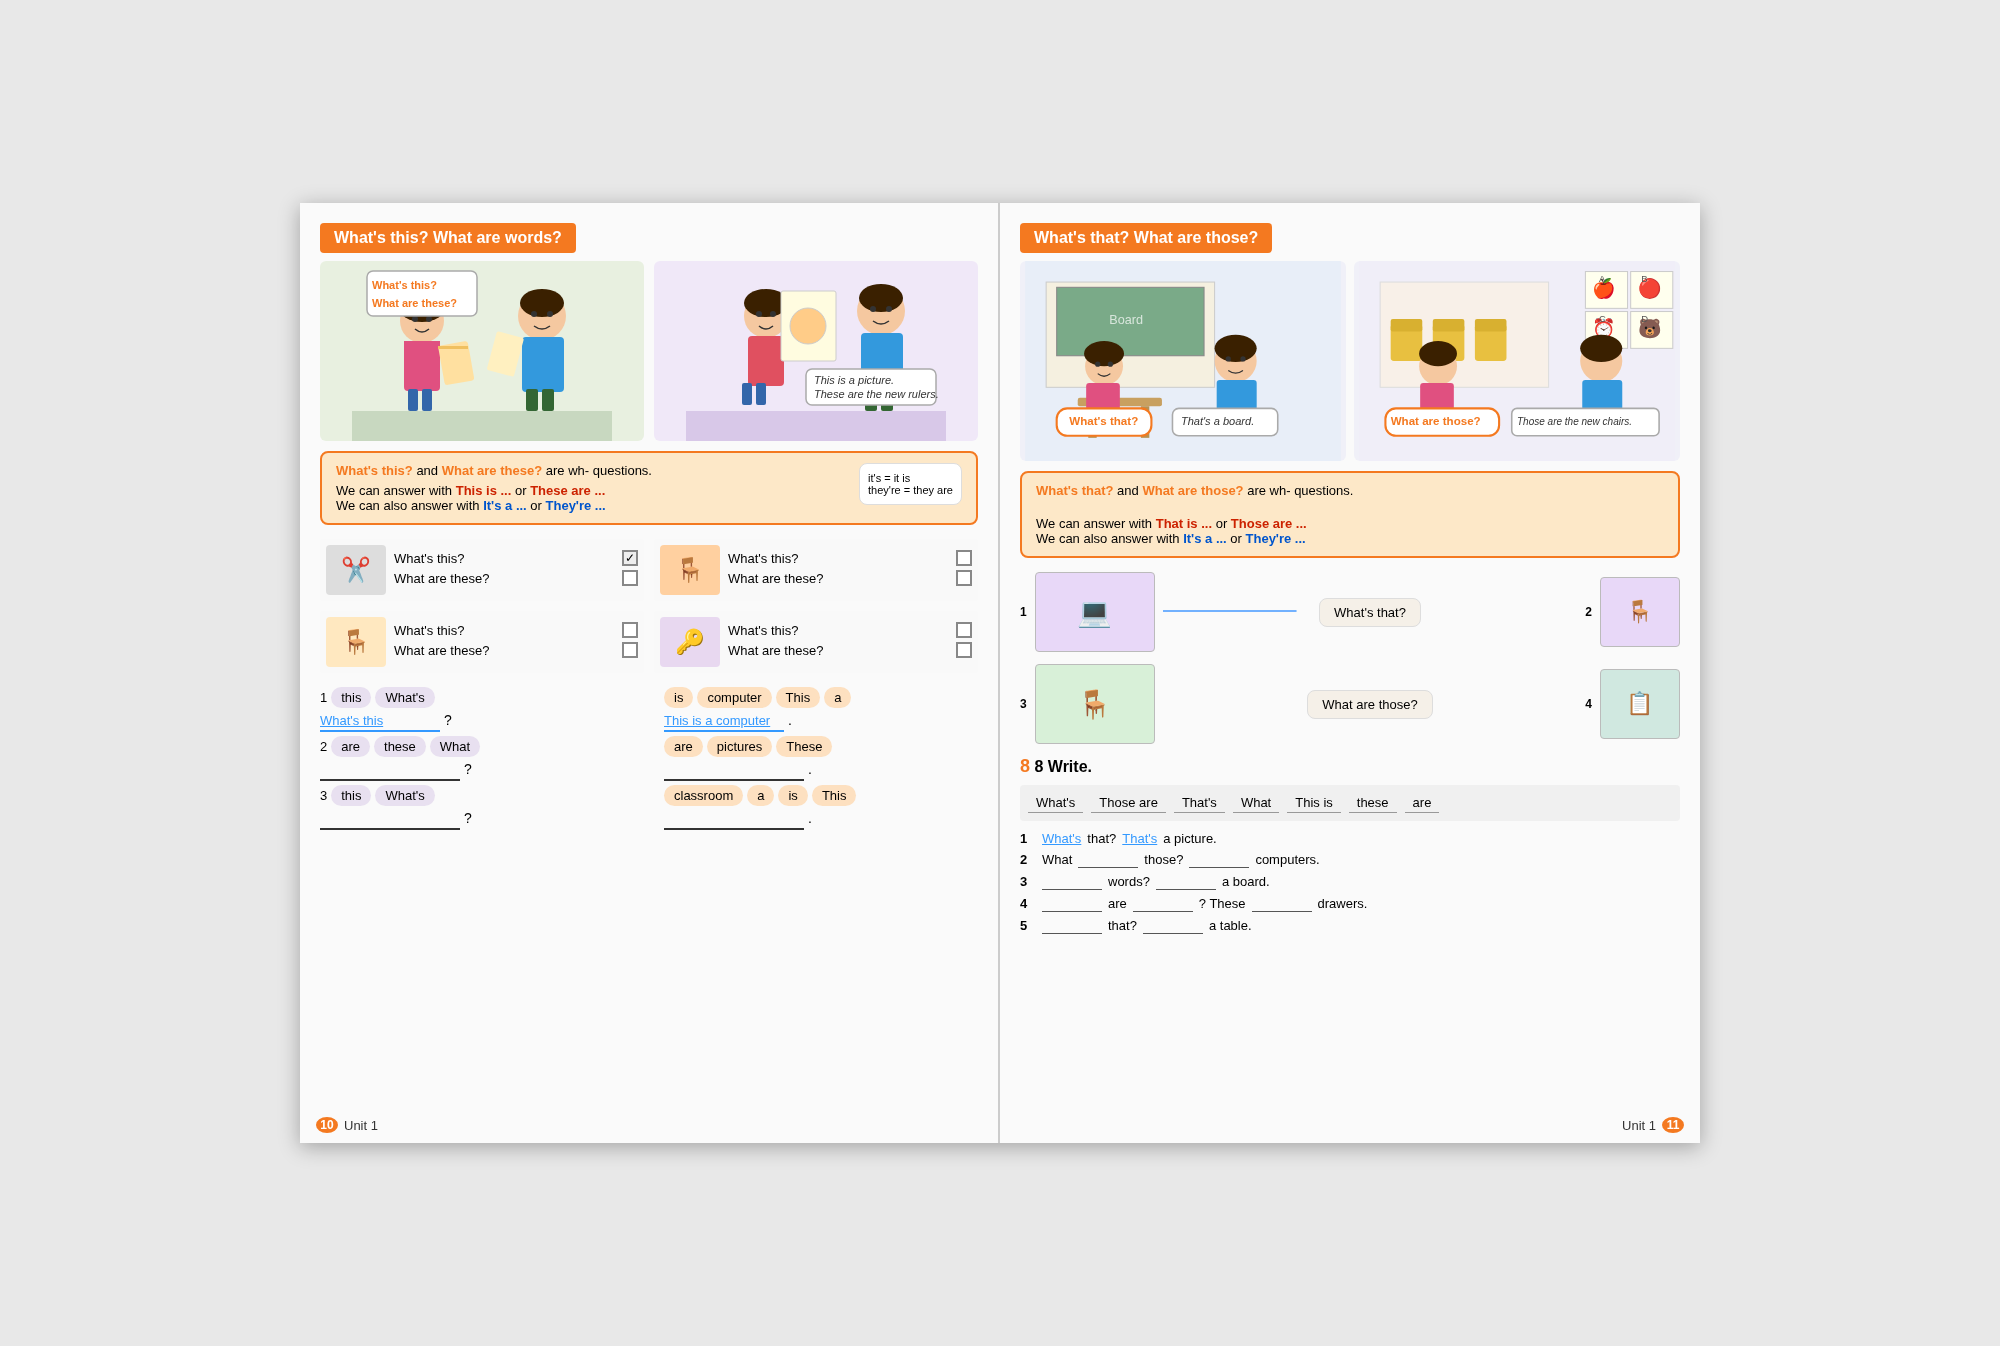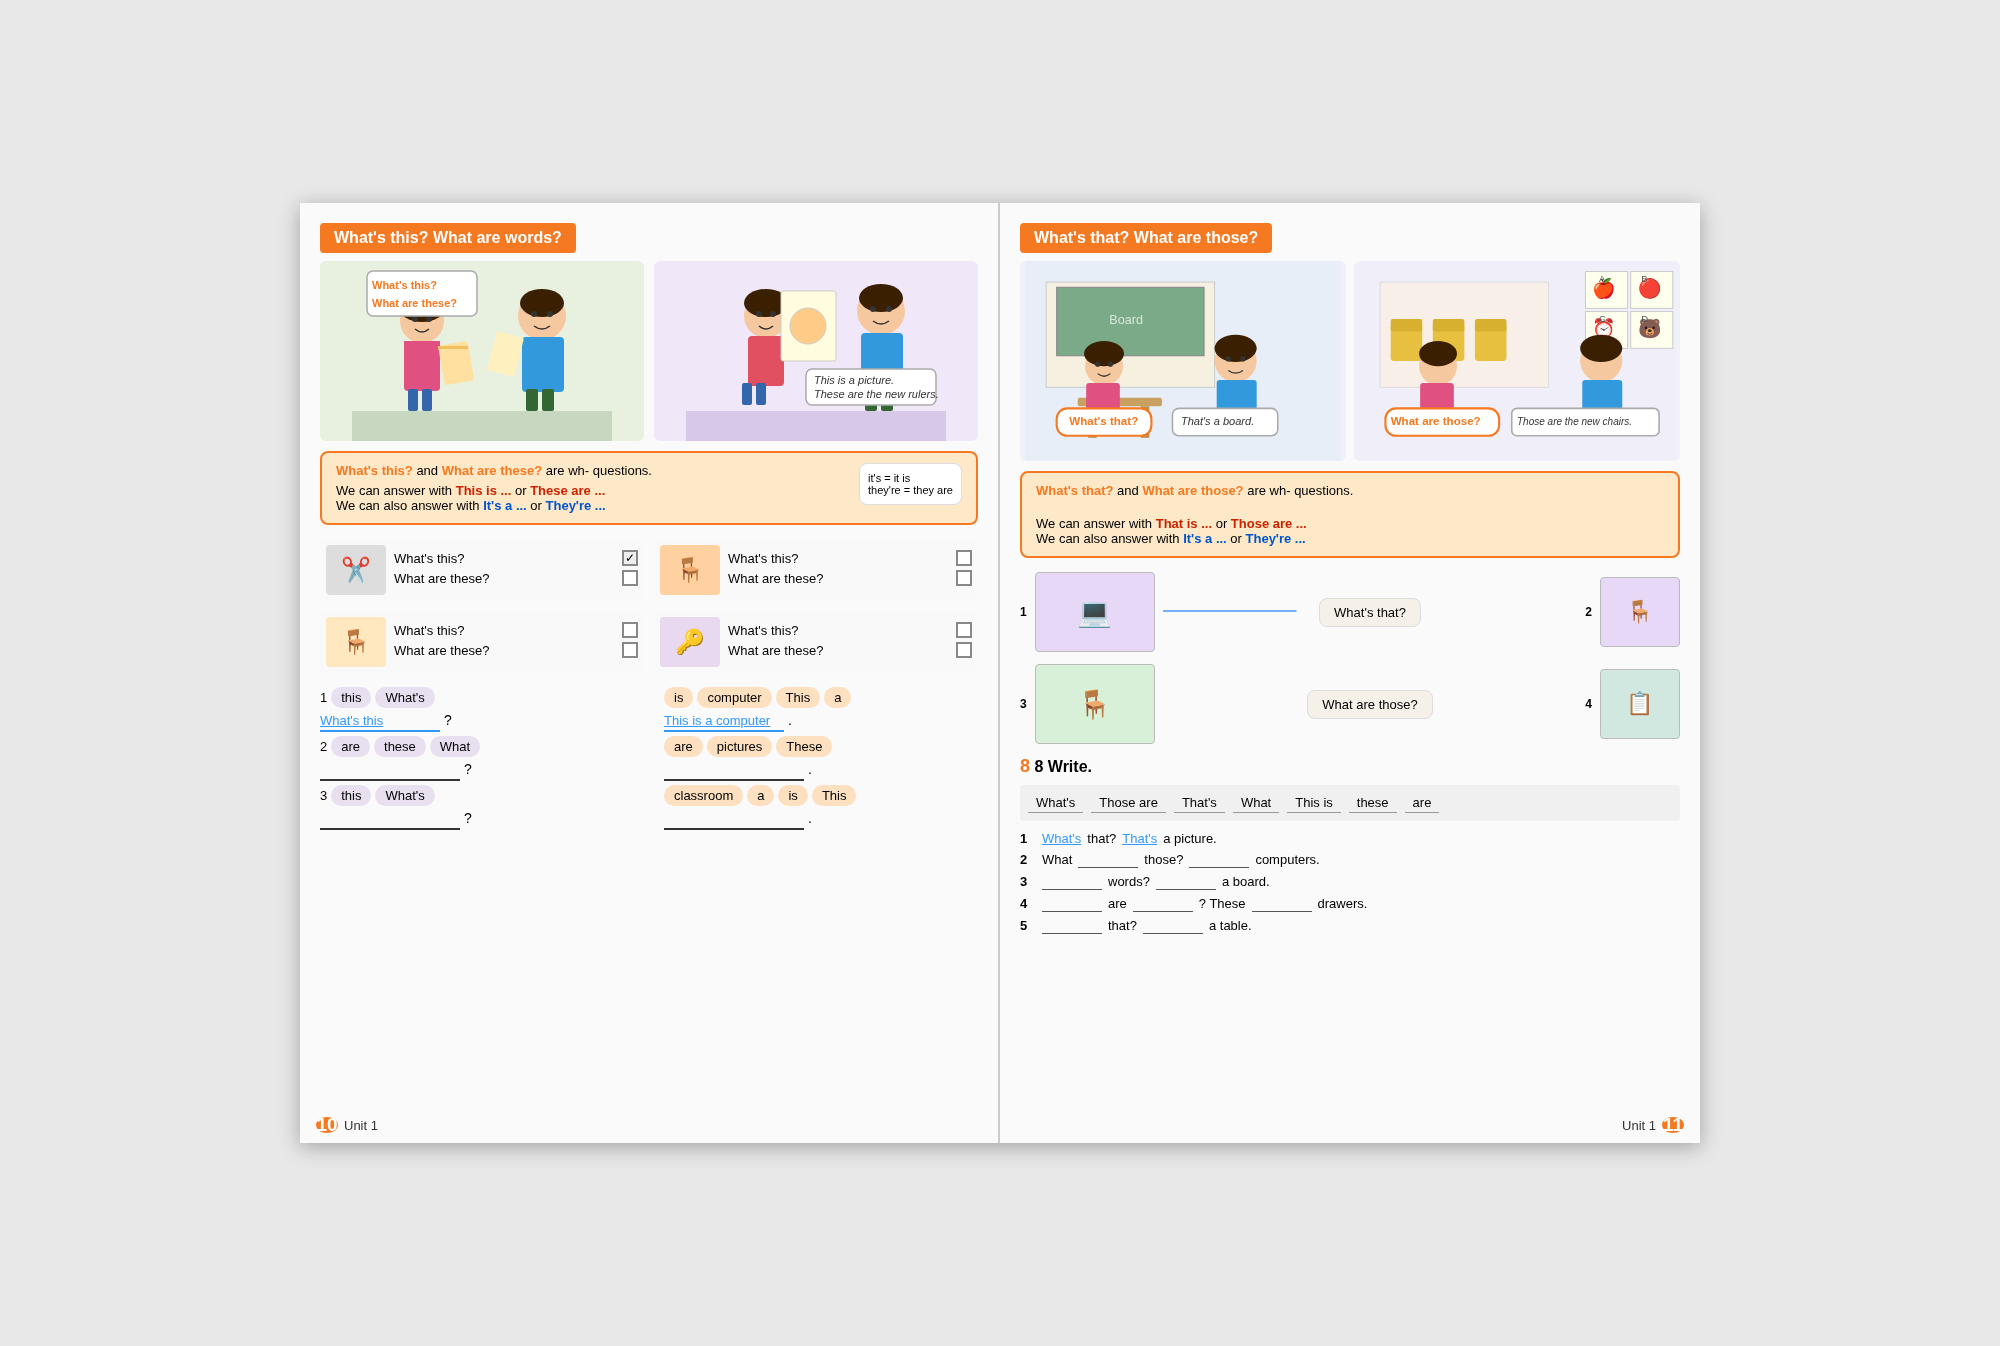--- a/index.html
+++ b/index.html
@@ -202,21 +202,21 @@
     .page-num .num {
       background: #f47920;
       color: white;
       border-radius: 50%;
       width: 22px;
       height: 16px;
       display: flex;
       align-items: center;
       justify-content: center;
       font-weight: bold;
-      font-size: 19px;
+      font-size: 12px;
     }
 
     
     .right-top-illustrations {
       display: flex;
       gap: 8px;
       margin-bottom: 10px;
       height: 200px;
     }
     .right-illus {

